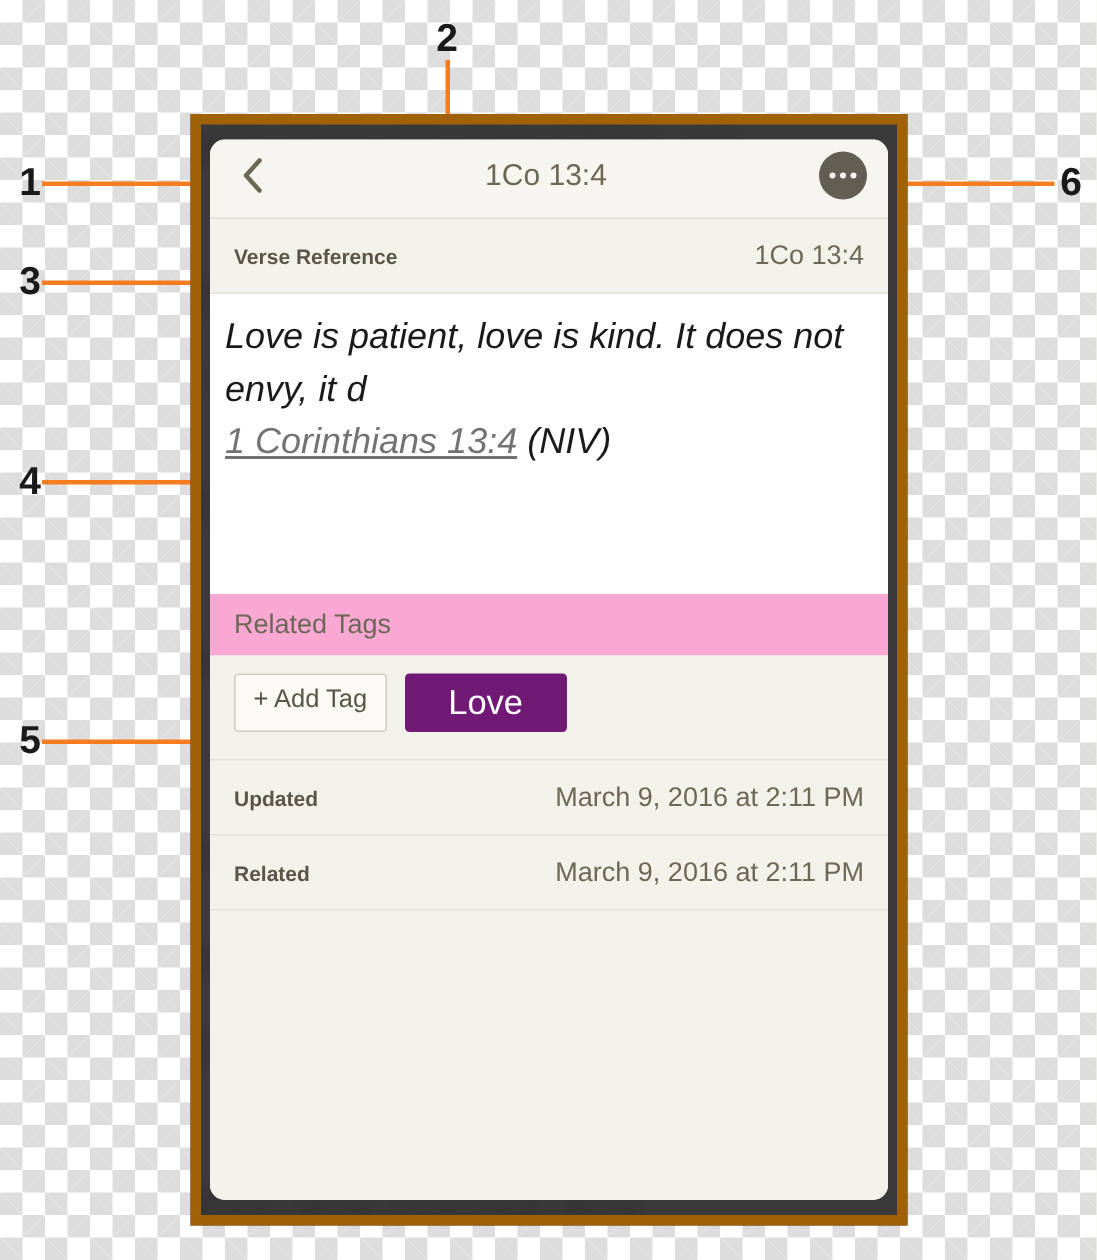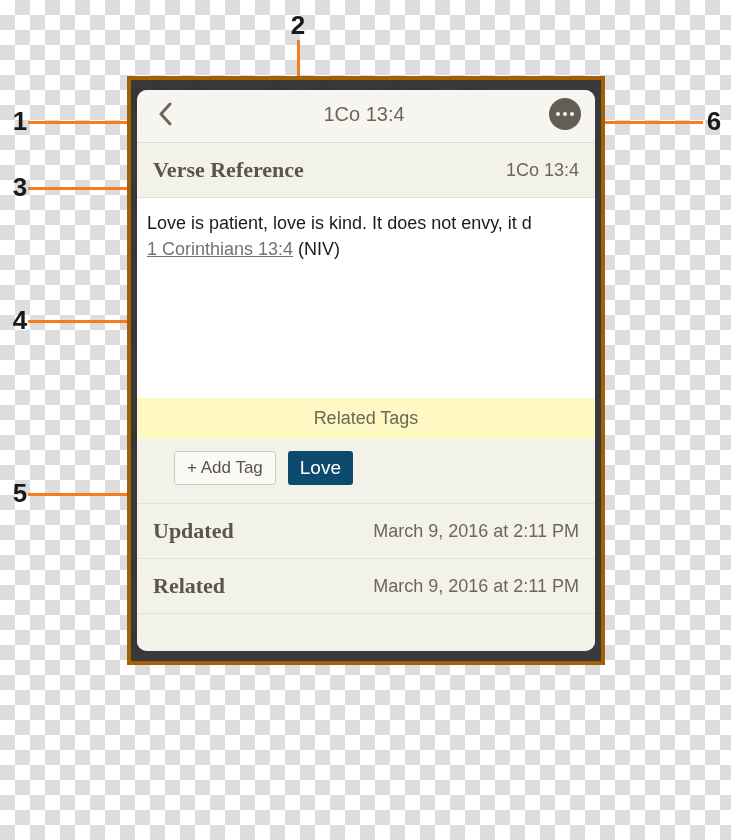--- a/index.html
+++ b/index.html
@@ -29,22 +29,22 @@
     .callout-line {
       position: absolute;
       background: #f57c1f;
     }
 
     .phone-frame {
       position: absolute;
       left: 127px;
       top: 76px;
       width: 478px;
-      height: 589px;
-      border: 4px solid #a16207;
+      height: 741px;
+      border: 7px solid #a16207;
       background: #3a3a3a;
       overflow: hidden;
     }
     .phone-bg {
       position: absolute;
       inset: 0;
       filter: blur(4px);
       opacity: 0.7;
     }
     .blur-text {
@@ -111,71 +111,69 @@
       display: flex;
       justify-content: space-between;
       align-items: center;
       padding: 14px 16px;
       border-bottom: 1px solid #e2e0d8;
       background: #f2f1ea;
     }
     .row .label {
       font-weight: 700;
       color: #5a5549;
-      font-size: 22px;
-      font-family: Liberation Serif, serif;
+      font-size: 14px;
     }
     .row .value {
       color: #6d6756;
       font-size: 18px;
     }
 
     .note-body {
       background: #ffffff;
       padding: 12px 10px;
       height: 200px;
-      font-size: 18px;
+      font-size: 24px;
       color: #1a1a1a;
       line-height: 1.45;
+      font-style: italic;
     }
     .note-body a {
       color: #737373;
       text-decoration: underline;
     }
 
     .section-header {
-      background: #fef9c3;
+      background: #f9a8d4;
       padding: 10px 16px;
       color: #6d6756;
       font-size: 18px;
-      text-align: center;
     }
 
     .tags-row {
       background: #f2f1ea;
       padding: 12px 16px 18px 16px;
       display: flex;
       gap: 12px;
       border-bottom: 1px solid #e2e0d8;
     }
     .btn-outline {
       border: 1px solid #cfccc0;
       background: #faf9f4;
       color: #5a5549;
       padding: 6px 12px;
       border-radius: 3px;
       font-size: 17px;
-      margin-left: 21px;
     }
     .tag-chip {
-      background: #0c4a6e;
+      background: #701a75;
       color: #fff;
-      padding: 6px 12px;
+      padding: 6px 29px;
       border-radius: 3px;
-      font-size: 19px;
+      font-size: 23px;
     }
 
     .filler {
       flex: 1;
       background: #f2f1ea;
     }
   </style>
 </head>
 <body>
 

